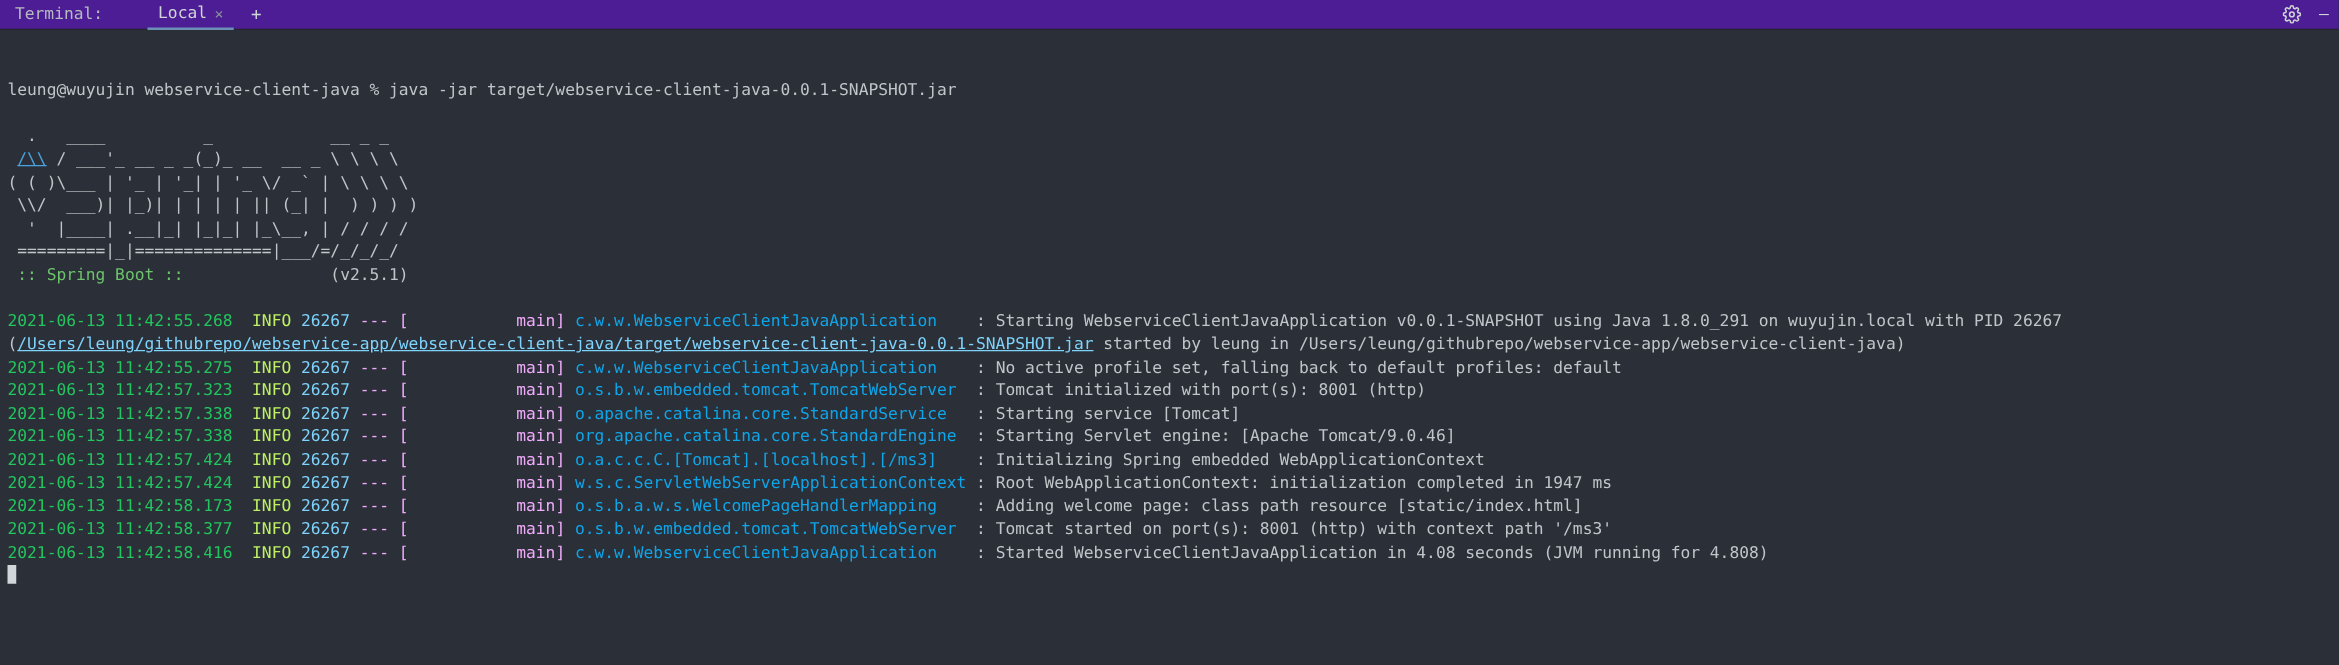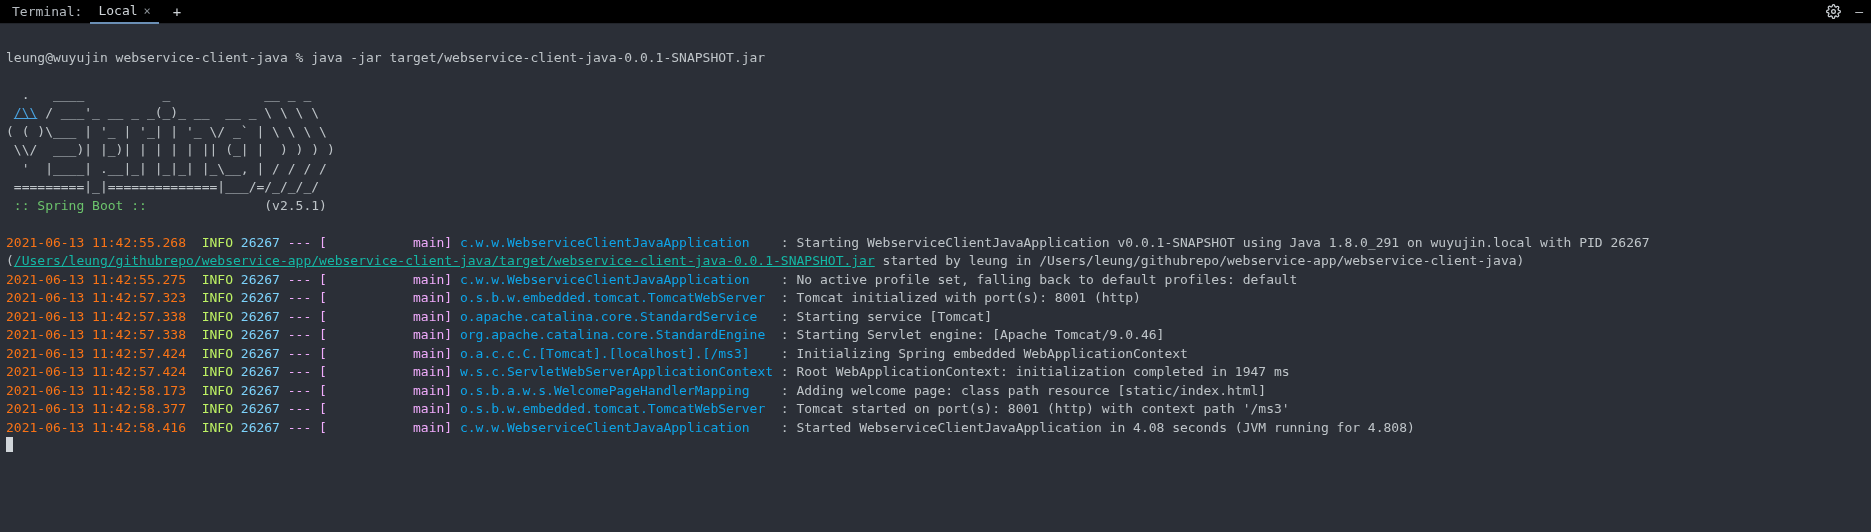--- a/index.html
+++ b/index.html
@@ -9,60 +9,61 @@
   background: #2b2f37;
   font-family: "SF Mono", Menlo, Consolas, monospace;
   font-size: 13px;
   color: #bfc5c9;
   overflow: hidden;
 }
 .header {
   display: flex;
   align-items: center;
   height: 24px;
-  background: #000000;
+  background: #4c1d95;
   border-bottom: 1px solid #22252b;
   padding: 0 8px;
   position: relative;
 }
 .header-left { display: flex; align-items: center; gap: 4px; }
 .header-title { color: #b5bbc0; padding: 0 4px; }
 .tab {
   display: flex;
   align-items: center;
   gap: 6px;
   padding: 0 8px;
   height: 24px;
   color: #cfd4d8;
   border-bottom: 2px solid #6b8fb5;
+  margin-left: 28px;
 }
 .tab-close { color: #8a9096; font-size: 12px; line-height: 1; }
 .tab-add { padding: 0 10px; color: #cfd4d8; font-size: 14px; }
 .header-right { position: absolute; right: 8px; display: flex; gap: 14px; align-items: center; }
 .gear, .minimize { color: #cfd4d8; }
 .gear svg { width: 15px; height: 15px; display: block; }
 .terminal {
-  padding: 6px 6px;
+  padding: 21px 6px;
   white-space: pre;
   line-height: 18.5px;
   font-size: 13px;
 }
 .prompt-line { color: #bfc5c9; }
 .ascii { color: #bfc5c9; }
 .ascii .link { color: #4aa3e0; text-decoration: underline; }
 .spring-line .spring { color: #6cc36c; }
 .spring-line .ver { color: #bfc5c9; }
 .log-row { display: block; }
-.ts { color: #f97316; }
+.ts { color: #22c55e; }
 .level-info { color: #bef264; }
 .pid { color: #7dd3fc; }
 .thread { color: #f0abfc; }
 .logger { color: #0ea5e9; }
 .msg { color: #bfc5c9; }
-.path-link { color: #14b8a6; text-decoration: underline; }
+.path-link { color: #7dd3fc; text-decoration: underline; }
 .cursor { display: inline-block; width: 7px; height: 15px; background: #d1d6da; vertical-align: -2px; }
 </style>
 </head>
 <body>
 
 <div class="header">
   <div class="header-left">
     <span class="header-title">Terminal:</span>
     <span class="tab">
       <span>Local</span>

